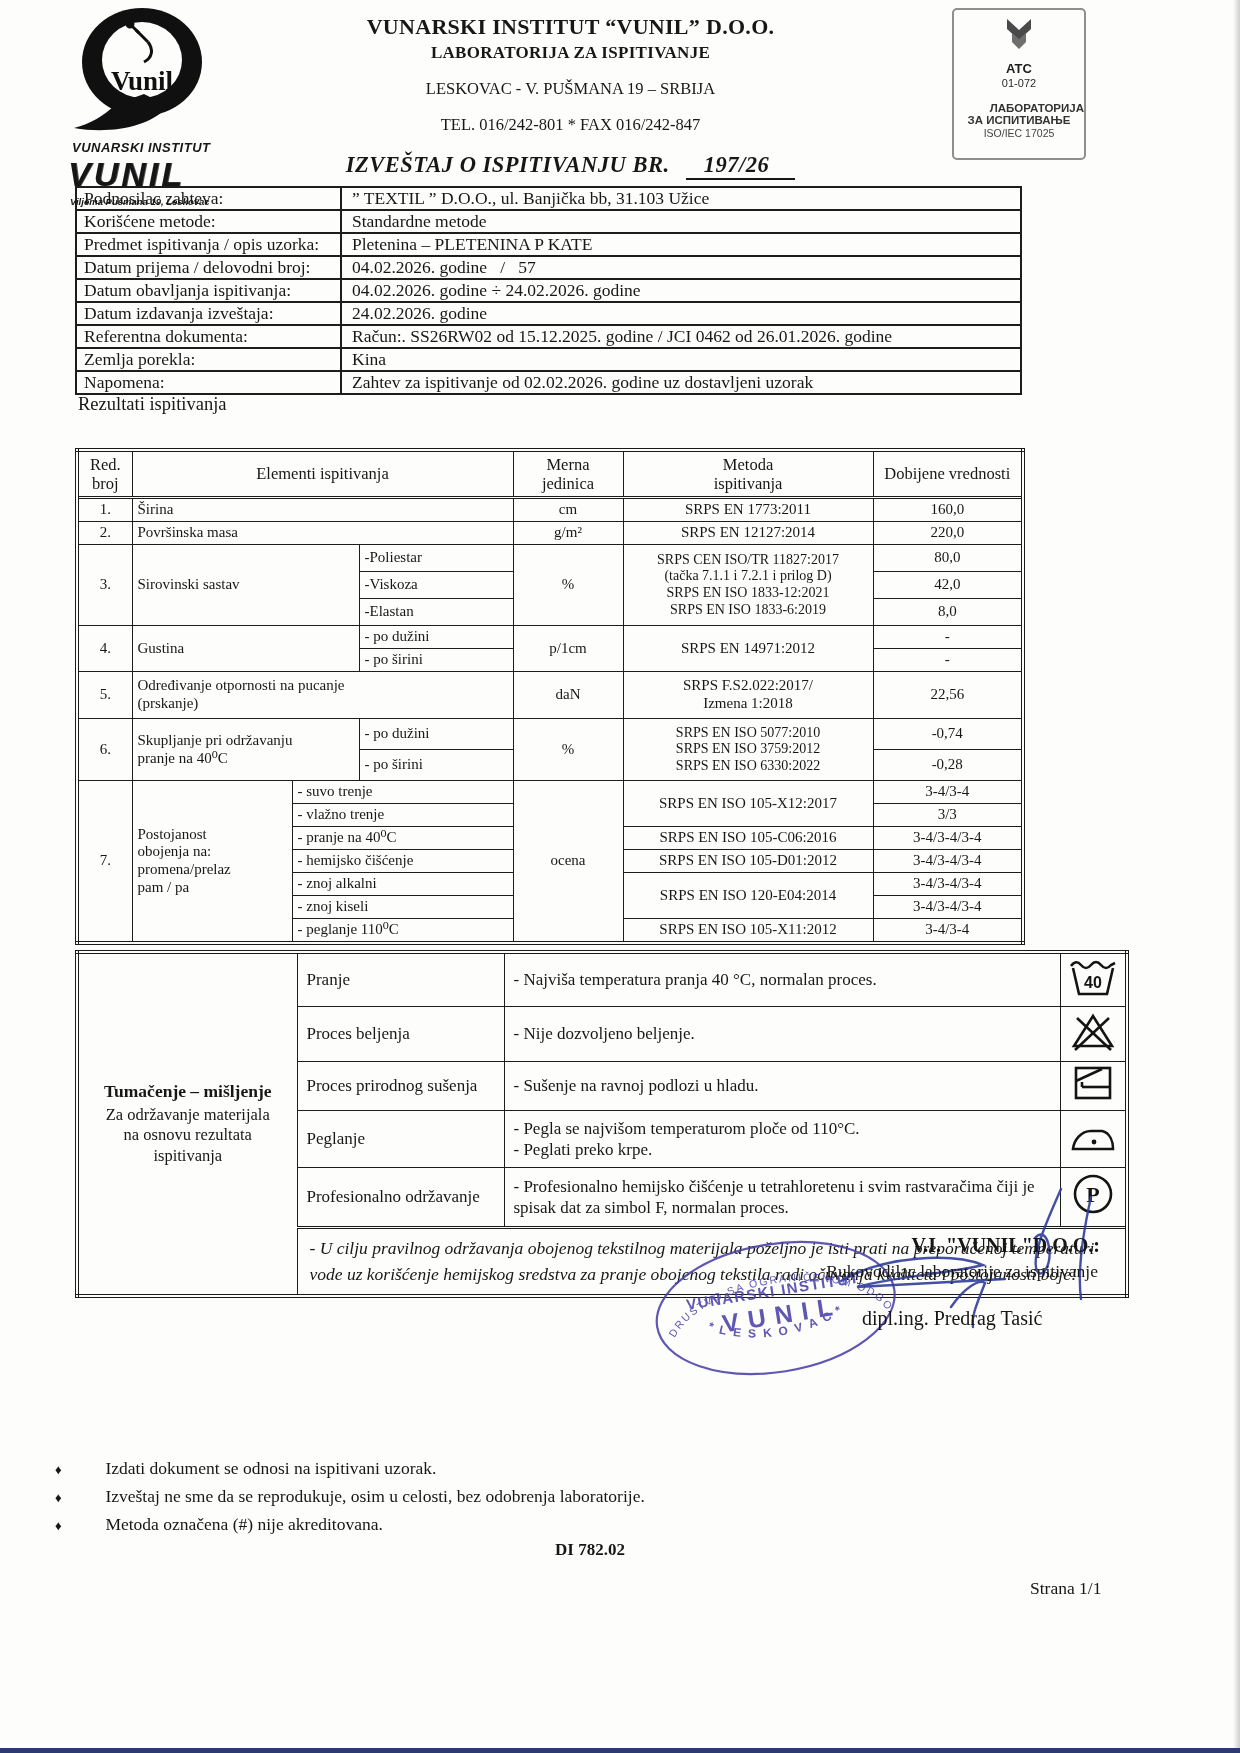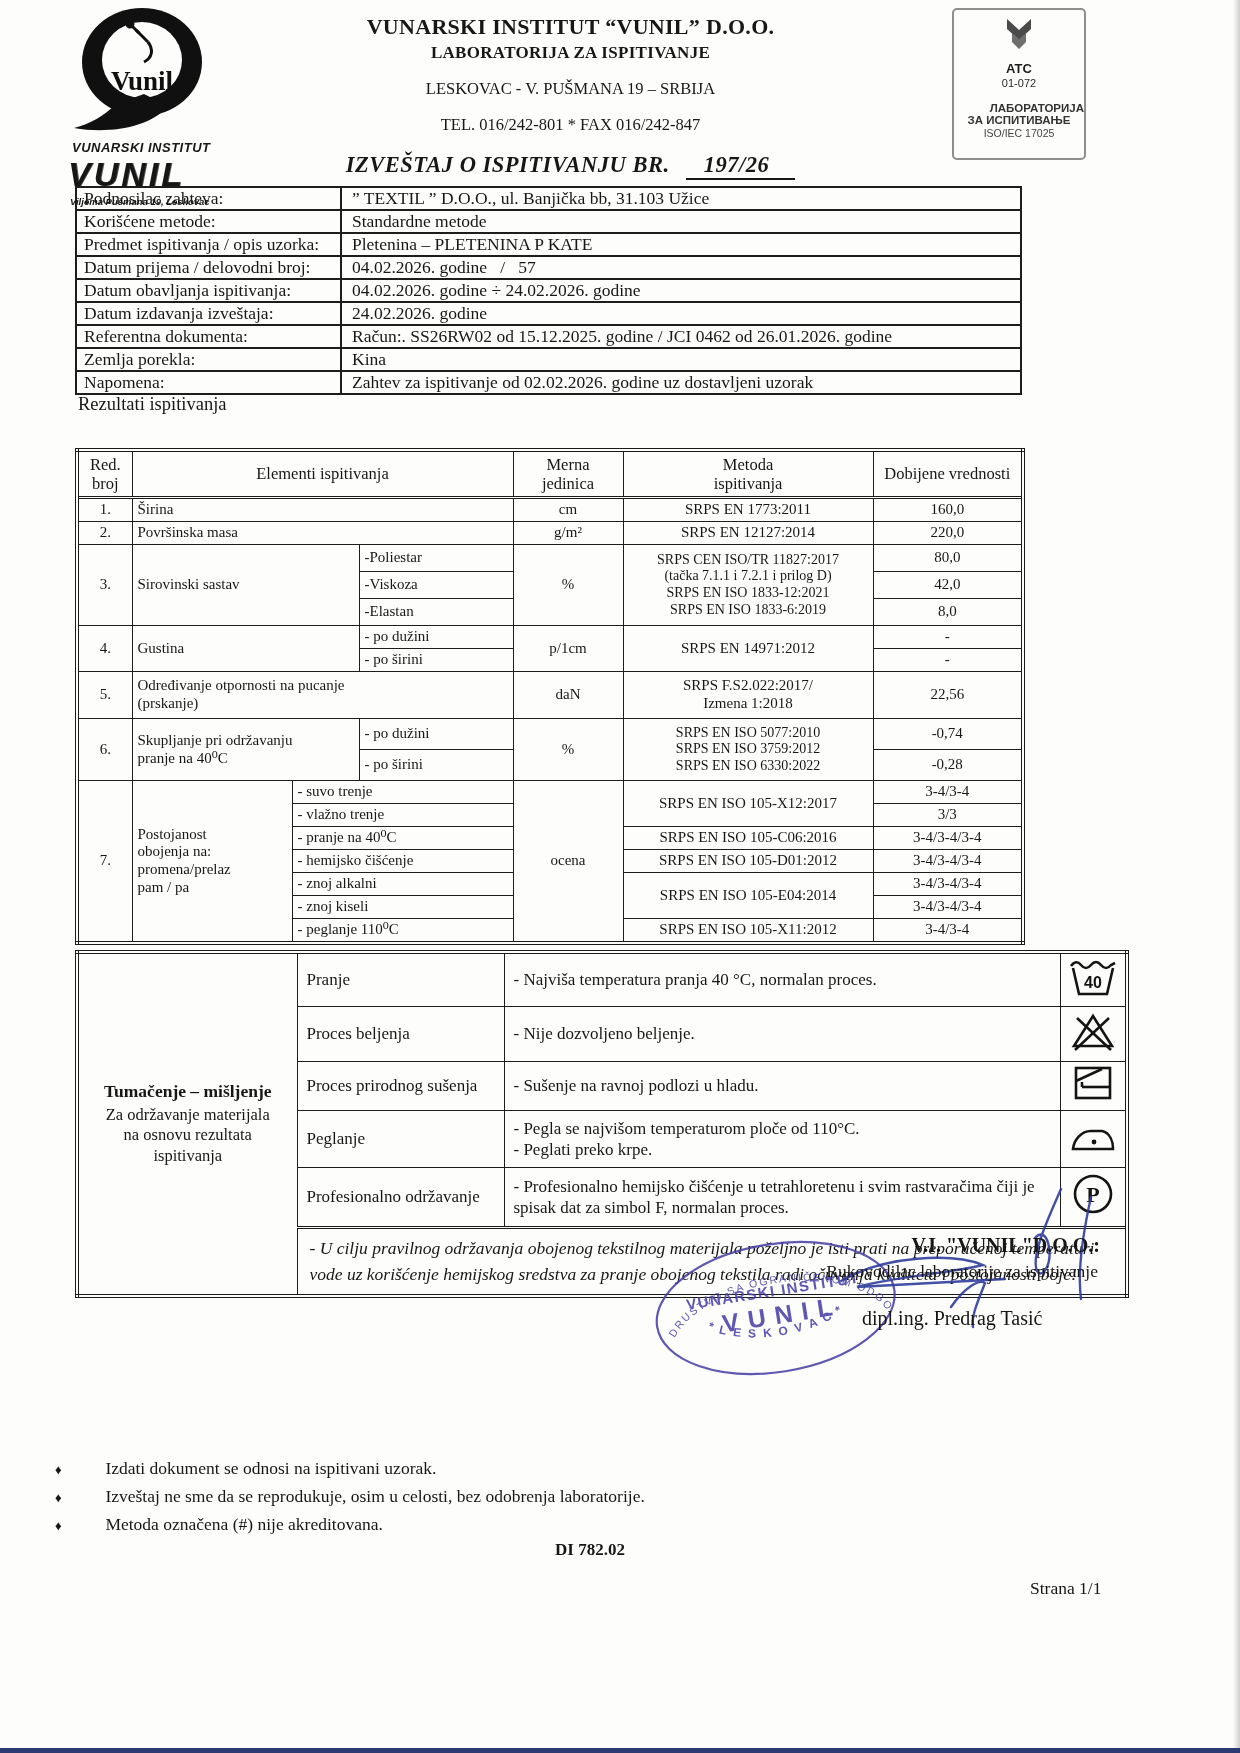--- a/index.html
+++ b/index.html
@@ -292,21 +292,21 @@
         <td class="tc">SRPS EN ISO 105-C06:2016</td>
         <td class="tc">3-4/3-4/3-4</td>
       </tr>
       <tr class="h20">
         <td colspan="2" class="nm">- hemijsko čišćenje</td>
         <td class="tc">SRPS EN ISO 105-D01:2012</td>
         <td class="tc">3-4/3-4/3-4</td>
       </tr>
       <tr class="h20">
         <td colspan="2" class="nm">- znoj alkalni</td>
-        <td class="tc" rowspan="2">SRPS EN ISO 105-E04:2014</td>
+        <td class="tc" rowspan="2">SRPS EN ISO 120-E04:2014</td>
         <td class="tc">3-4/3-4/3-4</td>
       </tr>
       <tr class="h20">
         <td colspan="2" class="nm">- znoj  kiseli</td>
         <td class="tc">3-4/3-4/3-4</td>
       </tr>
       <tr class="h20">
         <td colspan="2" class="nm">- peglanje 110⁰C</td>
         <td class="tc">SRPS EN ISO 105-X11:2012</td>
         <td class="tc">3-4/3-4</td>

